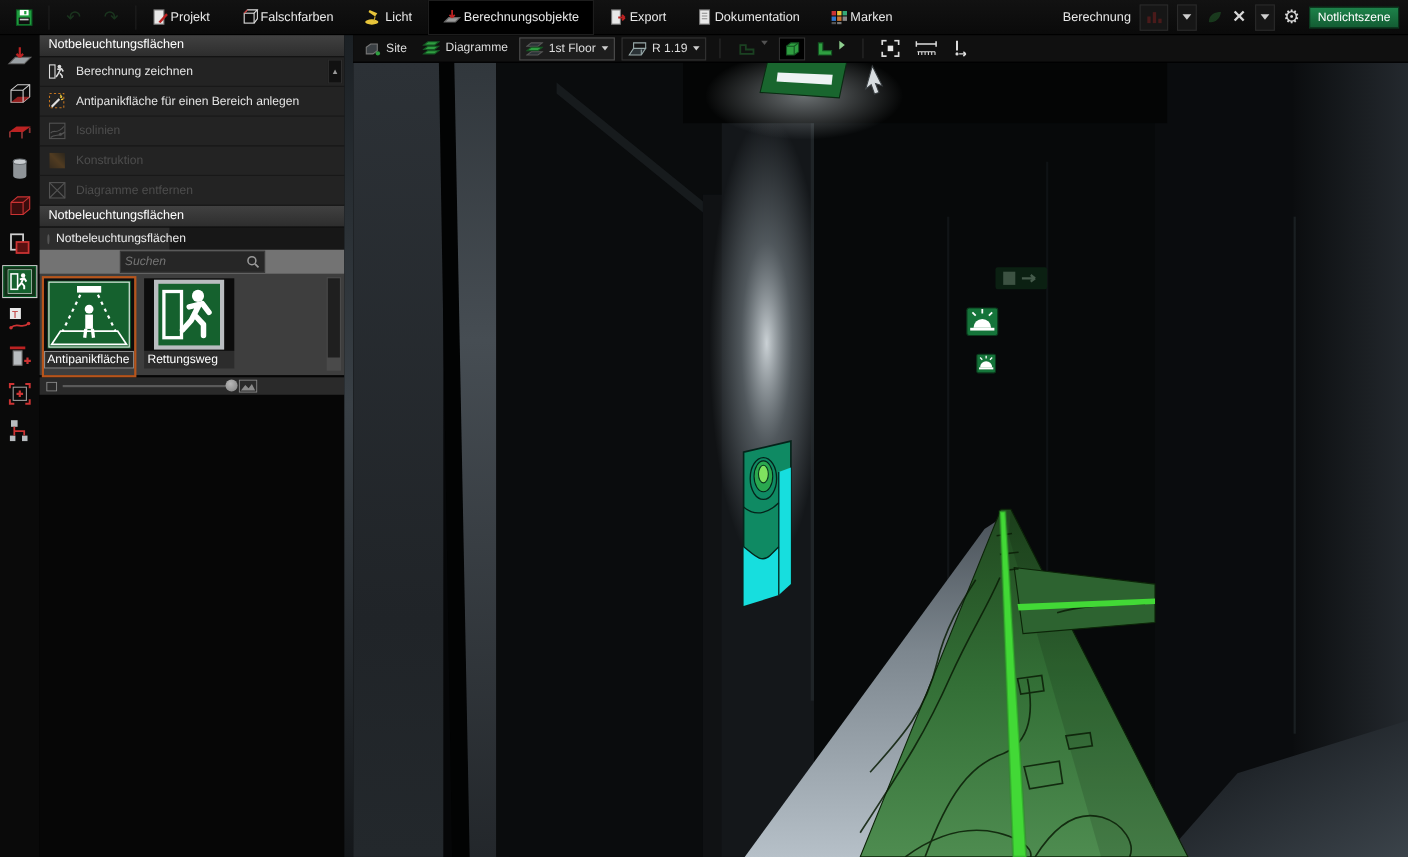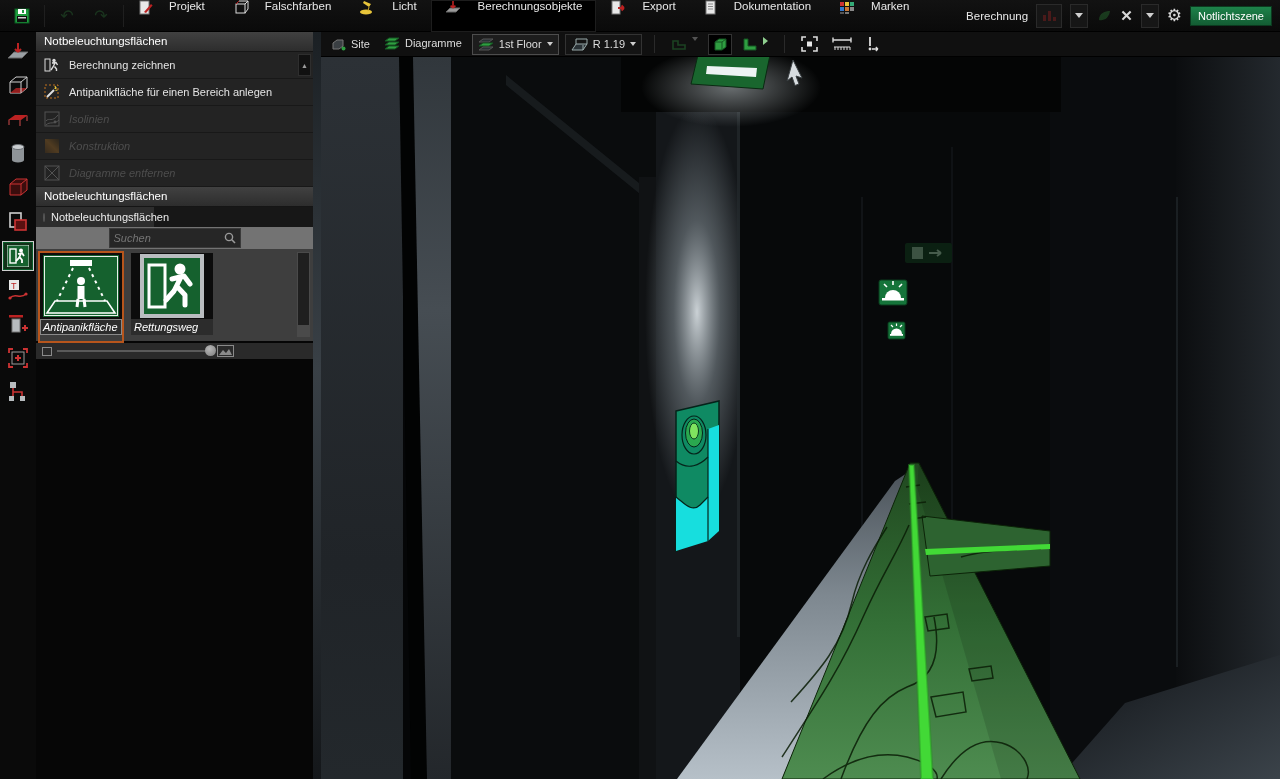--- a/index.html
+++ b/index.html
@@ -6,21 +6,21 @@
     font-family:"Liberation Sans",sans-serif;-webkit-font-smoothing:antialiased;}
   *{box-sizing:border-box;}
   
   .topbar{height:32px;background:linear-gradient(#121212,#0a0a0a);display:flex;align-items:center;
     border-bottom:1px solid #000;color:#e8e8e8;font-size:11.5px;}
   .tb-group{display:flex;align-items:center;gap:10px;padding:0 10px;}
   .tb-sep{width:1px;height:22px;background:#1f1f1f;}
   .iconbtn{display:flex;align-items:center;justify-content:center;width:24px;height:24px;}
   .dim{opacity:.35;}
   .tabs{display:flex;align-items:center;height:32px;}
-  .tab{display:flex;gap:16px;padding:0 14px;height:32px;cursor:default;}
+  .tab{display:flex;align-items:center;gap:2px;padding:0 14px;height:32px;cursor:default;}
   .tab.active{background:#000;box-shadow:inset 0 0 0 1px #1d1d1d;}
   .tab .lbl{white-space:nowrap;}
   .tb-right{margin-left:auto;display:flex;align-items:center;gap:8px;padding-right:8px;}
   .ddbox{display:flex;align-items:center;gap:4px;background:#161616;border:1px solid #2a2a2a;
     padding:2px 4px;height:24px;}
   .caret{width:0;height:0;border-left:4px solid transparent;border-right:4px solid transparent;
     border-top:5px solid #cfcfcf;display:inline-block;}
   .caret.sm{border-left-width:3px;border-right-width:3px;border-top-width:4px;}
   .caret.right{border-top:4px solid transparent;border-bottom:4px solid transparent;
     border-left:5px solid #8fcf8f;border-right:none;}
@@ -33,37 +33,37 @@
     padding-top:6px;gap:6px;}
   .rail-item{width:30px;height:28px;display:flex;align-items:center;justify-content:center;}
   .rail-item.active{background:#123018;box-shadow:0 0 0 1px #cfcfcf, inset 0 0 0 1px #0a5c2a;}
   
   .panel{width:277px;display:flex;flex-direction:column;background:#060606;}
   .phead{background:linear-gradient(#414141,#2d2d2d);color:#fff;font-size:11.5px;
     padding:3px 8px 4px;border-bottom:1px solid #151515;}
   .tool-list{position:relative;}
   .trow{height:27px;display:flex;align-items:center;gap:9px;padding:0 8px;background:#232323;
     border-bottom:1px solid #181818;color:#e4e4e4;font-size:11px;}
-  .trow.disabled{color:#4d4d4d;font-style:italic;}
+  .trow.disabled{color:#4d4d4d;}
   .trow.disabled svg{opacity:.35;}
   .scrollup{position:absolute;right:2px;top:2px;width:13px;height:22px;background:#111;
     border:1px solid #2e2e2e;color:#9a9a9a;font-size:7px;display:flex;align-items:center;
     justify-content:center;}
   .radio-row{height:20px;background:#171717;display:flex;}
   .radio-tab{width:118px;background:#2d2d2d;display:flex;align-items:center;gap:6px;
     padding-left:7px;color:#ececec;font-size:11px;}
   .radio-dot{width:9px;height:9px;border-radius:50%;background:radial-gradient(circle at 40% 35%,#d8d8d8,#8a8a8a);
     border:1px solid #555;}
   .search-row{height:22px;background:#737373;display:flex;align-items:center;justify-content:center;}
   .search-box{width:132px;height:20px;background:#262626;border:1px solid #3a3a3a;display:flex;
     align-items:center;margin-left:0;}
   .search-box input{flex:1;background:transparent;border:none;outline:none;color:#b9b9b9;
     font-style:italic;font-size:11px;padding:0 4px;font-family:"Liberation Sans",sans-serif;width:100px;}
   .tiles{position:relative;background:#3e3e3e;height:92px;padding:4px 4px 0 4px;display:flex;gap:9px;}
-  .tile{display:flex;flex-direction:column;width:82px;font-style:italic;}
+  .tile{display:flex;flex-direction:column;width:82px;}
   .tile .art{height:66px;background:#0c0c0c;display:flex;align-items:center;justify-content:center;}
   .tile .tlabel{font-size:11px;color:#fff;background:#2c2c2c;padding:2px 3px;white-space:nowrap;}
   .tile.selected{outline:2px solid #b7551c;}
   .tile.selected .tlabel{box-shadow:inset 0 0 0 1px #8a8a8a;}
   .tiles-scroll{position:absolute;right:3px;top:3px;width:13px;height:85px;background:#4a4a4a;}
   .tiles-scroll .thumb{position:absolute;left:1px;right:1px;top:1px;height:72px;background:#1f1f1f;}
   .slider-row{height:16px;background:#2a2a2a;margin-top:2px;display:flex;align-items:center;
     gap:5px;padding:0 6px;}
   .slider-track{position:relative;width:155px;height:2px;background:#5a5a5a;}
   .slider-knob{position:absolute;top:-5px;left:148px;width:11px;height:11px;border-radius:50%;

